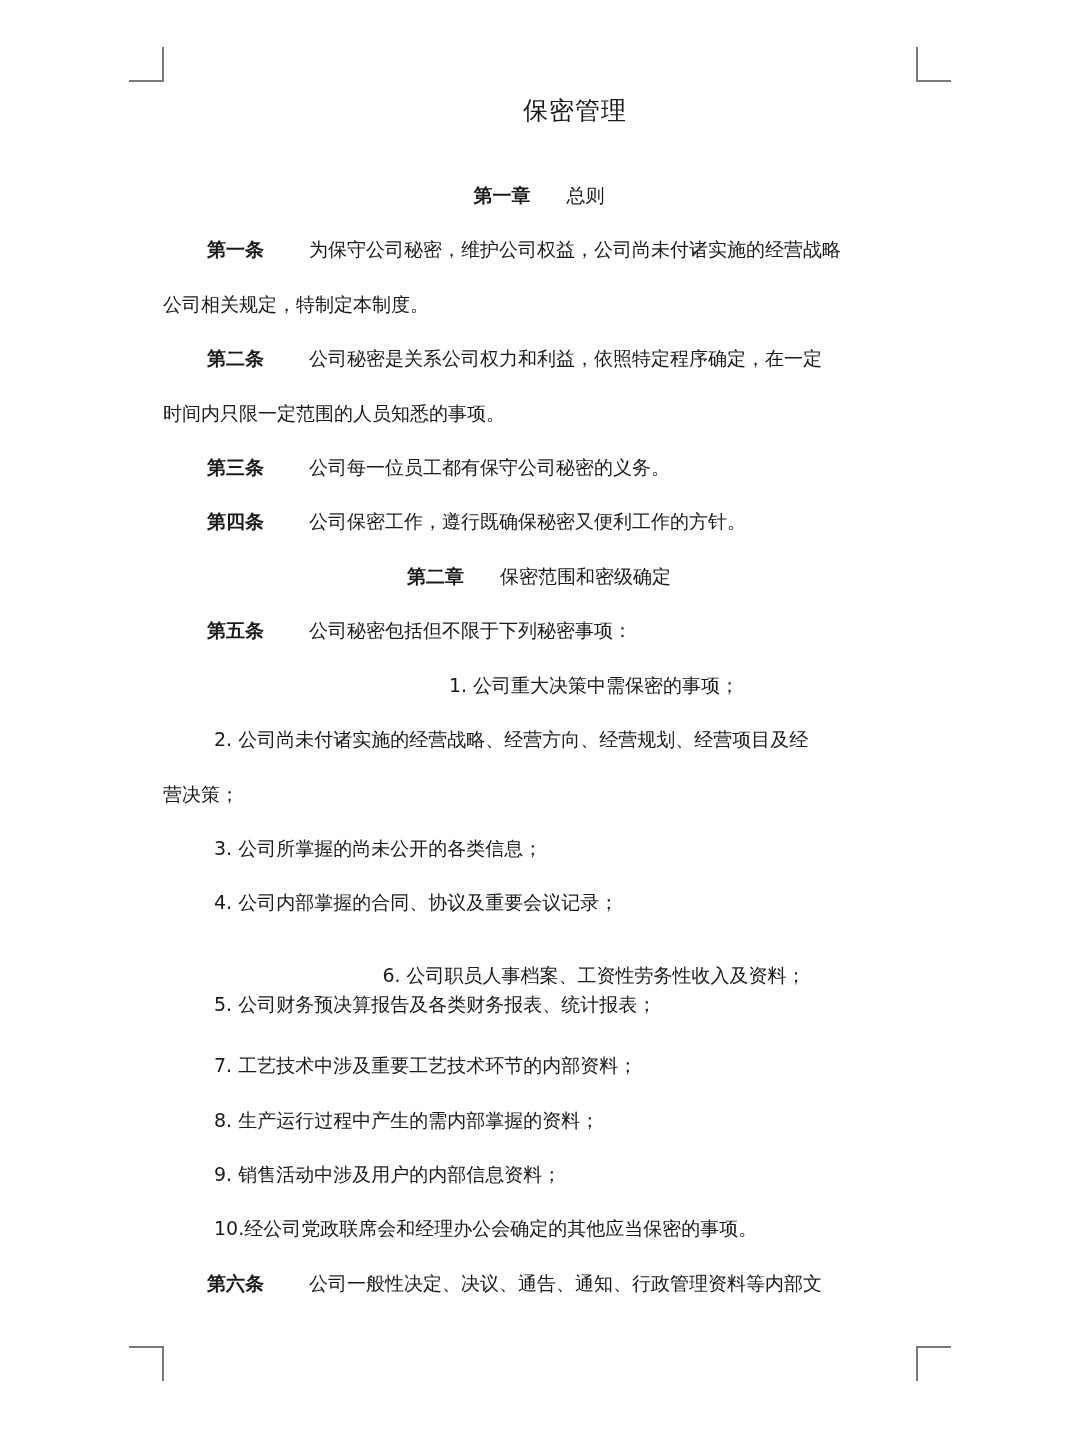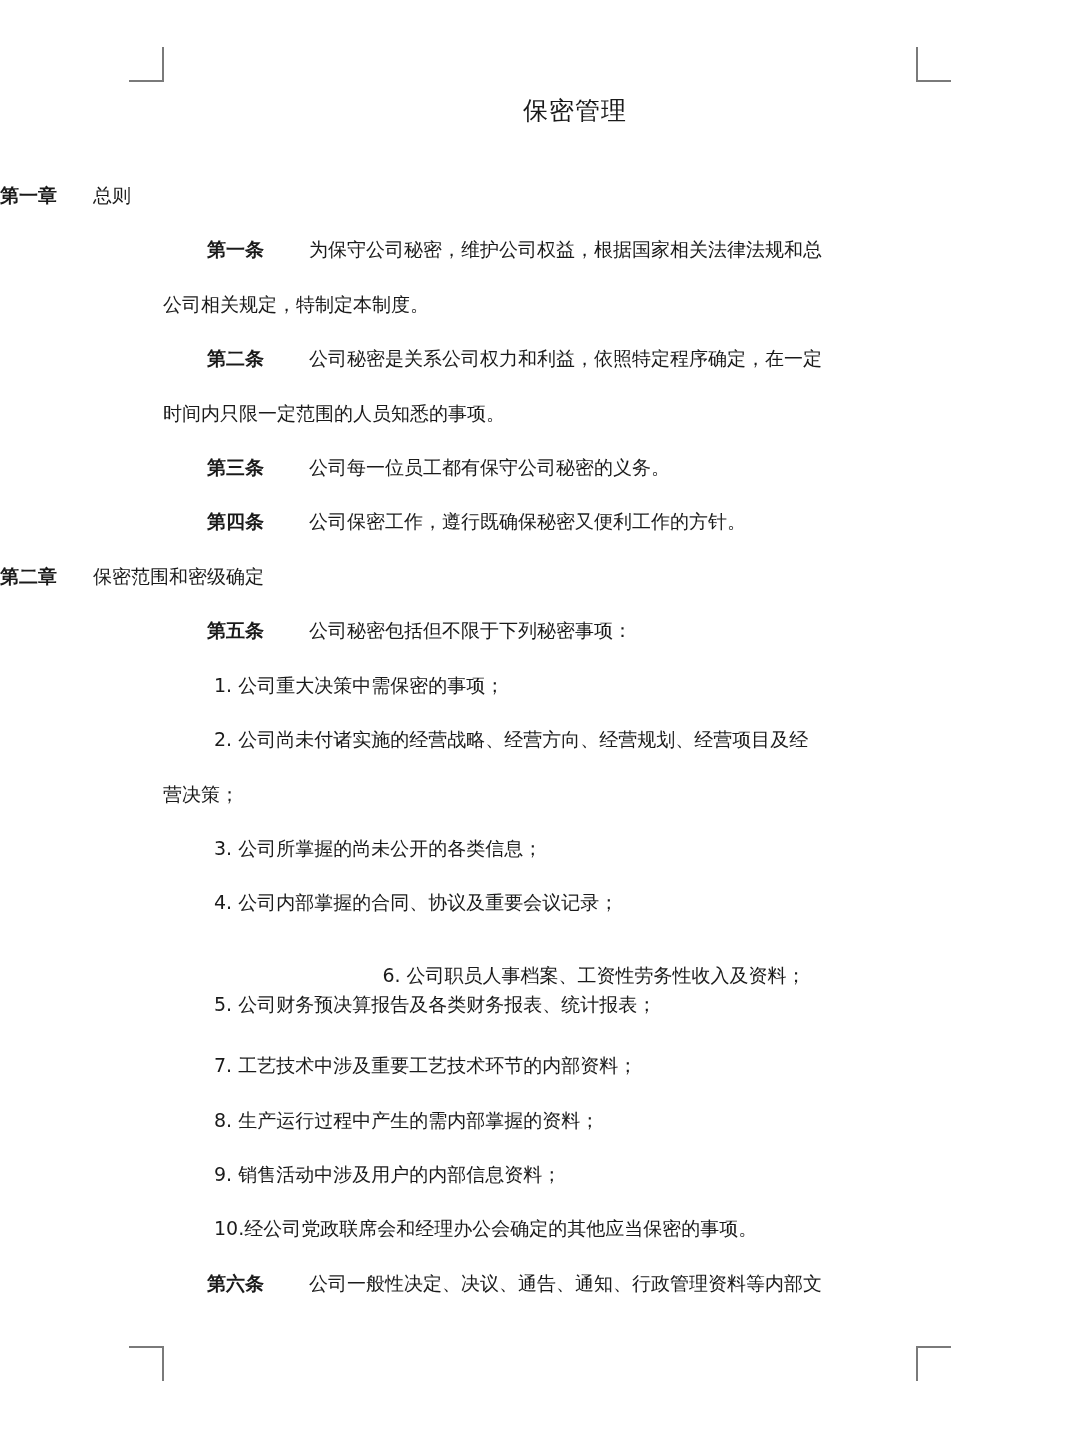--- a/index.html
+++ b/index.html
@@ -9,42 +9,42 @@
   .c-tl { left: 129px; top: 47px; border-right-width: 2px; border-bottom-width: 2px; }
   .c-tr { left: 916px; top: 47px; border-left-width: 2px; border-bottom-width: 2px; }
   .c-bl { left: 129px; top: 1346px; border-right-width: 2px; border-top-width: 2px; }
   .c-br { left: 916px; top: 1346px; border-left-width: 2px; border-top-width: 2px; }
 
   .doc-title { position: absolute; left: 0; width: 1078px; top: 94px; text-align: center;
                font-size: 25px; font-weight: normal; letter-spacing: 1px; margin-left: 36px; }
   .line { position: absolute; left: 163px; width: 760px; font-size: 19px; white-space: nowrap; line-height: 26px; }
   .indent { padding-left: 44px; }
   .item { padding-left: 51px; }
-  .chapter { left: 0; width: 1078px; font-size: 19px; }
+  .chapter { left: 0; width: 1078px; text-align: center; font-size: 19px; }
   .chapter .ch-num { font-weight: bold; }
   .chapter .ch-gap { display: inline-block; width: 36px; }
   .art-label { font-weight: bold; display: inline-block; width: 102px; }
 </style>
 </head>
 <body>
 
 <div>
   <div class="corner c-tl"></div>
   <div class="corner c-tr"></div>
   <div class="corner c-bl"></div>
   <div class="corner c-br"></div>
 
   <div class="doc-title">保密管理</div>
 
   <div class="line chapter" style="top:182px;">
     <span class="ch-num">第一章</span><span class="ch-gap"></span><span>总则</span>
   </div>
 
   <div class="line indent" style="top:236px;">
-    <span class="art-label">第一条</span><span>为保守公司秘密，维护公司权益，根据国家相关法律法规和总</span>
+    <span class="art-label">第一条</span><span>为保守公司秘密，维护公司权益，公司尚未付诸实施的经营战略</span>
   </div>
   <div class="line" style="top:291px;">公司相关规定，特制定本制度。</div>
 
   <div class="line indent" style="top:345px;">
     <span class="art-label">第二条</span><span>公司秘密是关系公司权力和利益，依照特定程序确定，在一定</span>
   </div>
   <div class="line" style="top:400px;">时间内只限一定范围的人员知悉的事项。</div>
 
   <div class="line indent" style="top:454px;">
     <span class="art-label">第三条</span><span>公司每一位员工都有保守公司秘密的义务。</span>
@@ -55,21 +55,21 @@
   </div>
 
   <div class="line chapter" style="top:563px;">
     <span class="ch-num">第二章</span><span class="ch-gap"></span><span style="font-weight:normal;">保密范围和密级确定</span>
   </div>
 
   <div class="line indent" style="top:617px;">
     <span class="art-label">第五条</span><span>公司秘密包括但不限于下列秘密事项：</span>
   </div>
 
-  <div class="line item" style="top:672px;">1. 公司重大决策中需保密的事项；</div>
+  <div class="line item" style="top:672px;text-align:center;">1. 公司重大决策中需保密的事项；</div>
   <div class="line item" style="top:726px;">2. 公司尚未付诸实施的经营战略、经营方向、经营规划、经营项目及经</div>
   <div class="line" style="top:781px;">营决策；</div>
   <div class="line item" style="top:835px;">3. 公司所掌握的尚未公开的各类信息；</div>
   <div class="line item" style="top:889px;">4. 公司内部掌握的合同、协议及重要会议记录；</div>
   <div class="line item" style="top:944px;margin-top:47px;">5. 公司财务预决算报告及各类财务报表、统计报表；</div>
   <div class="line item" style="top:962px;text-align:center;">6. 公司职员人事档案、工资性劳务性收入及资料；</div>
   <div class="line item" style="top:1052px;">7. 工艺技术中涉及重要工艺技术环节的内部资料；</div>
   <div class="line item" style="top:1107px;">8. 生产运行过程中产生的需内部掌握的资料；</div>
   <div class="line item" style="top:1161px;">9. 销售活动中涉及用户的内部信息资料；</div>
   <div class="line item" style="top:1215px;">10.经公司党政联席会和经理办公会确定的其他应当保密的事项。</div>

